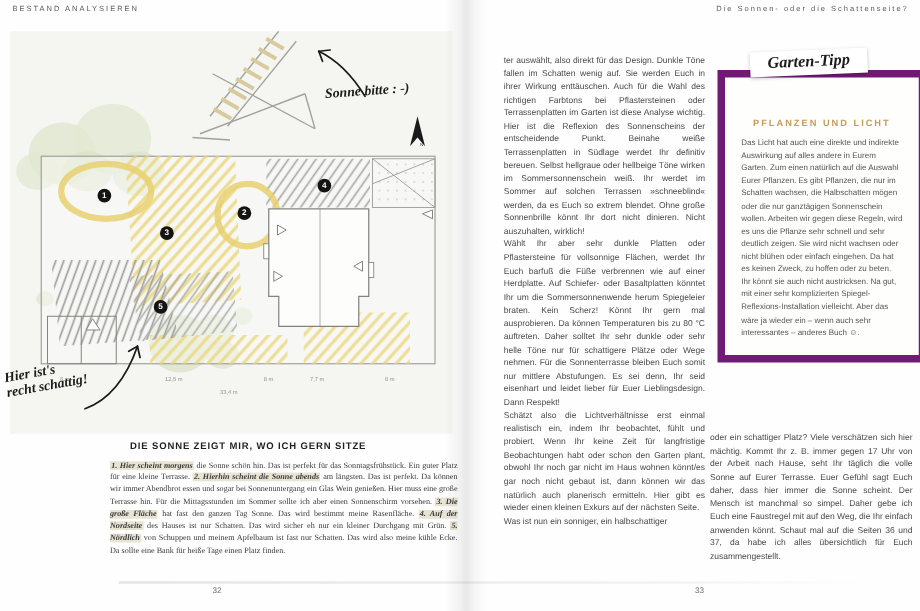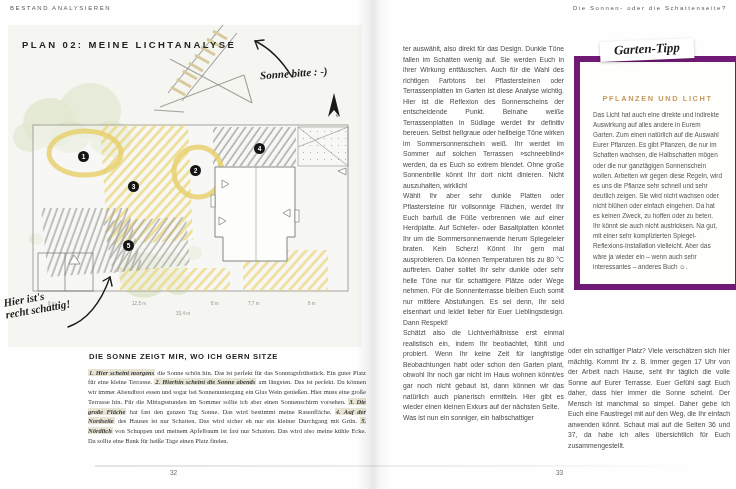--- a/index.html
+++ b/index.html
@@ -18,21 +18,21 @@
   #plan-title{position:absolute;left:14px;top:14px;font-size:9.5px;font-weight:bold;
               letter-spacing:2.4px;color:#222;}
   .hand{font-family:"Liberation Serif",serif;font-style:italic;font-weight:bold;color:#1b1b1b;}
   #sun-note{position:absolute;left:252px;top:42px;font-size:11px;transform:rotate(-4deg);white-space:nowrap;}
   #shade-note{position:absolute;left:-4px;top:266px;font-size:11px;transform:rotate(-10deg);line-height:1.1;}
   .marker{position:absolute;width:11px;height:11px;border-radius:50%;background:#141414;color:#fff;
           font-size:6.5px;font-weight:bold;text-align:center;line-height:11px;}
   .dim{position:absolute;font-size:4.6px;color:#97978f;white-space:nowrap;}
   
   #article{position:absolute;left:88px;top:352px;width:278px;}
-  #article-heading{font-size:7.6px;font-weight:bold;letter-spacing:0.7px;color:#1f1f1f;margin:0 0 4px 1px;}
+  #article-heading{font-size:7.6px;font-weight:bold;letter-spacing:0.7px;color:#1f1f1f;margin:0 0 4px 16px;}
   #article-body{font-family:"Liberation Serif",serif;font-size:6.5px;line-height:1.5;
                 text-align:justify;color:#3a3a3a;}
   #article-body .hl{background:#e8e4d4;font-style:italic;font-weight:bold;padding:0 1px;}
   
   .bodycol{font-size:6.8px;line-height:1.55;text-align:justify;color:#4a4a4a;}
   .bodycol p{margin:0;}
   #col1{position:absolute;left:35px;top:44px;width:161px;}
   #tipbox{position:absolute;left:206px;top:56px;width:129px;border:6px solid #701a75;
           background:#fefefd;padding:32px 13px 12px 13px;}
   #tiptag{position:absolute;left:232px;top:40px;background:#fff;box-shadow:0 1px 3px rgba(0,0,0,0.25);
@@ -157,21 +157,20 @@
       <g stroke="#1b1b1b" stroke-width="1.4" fill="none" stroke-linecap="round">
         <path d="M60,302 Q88,292 102,252"></path>
         <path d="M102,252 l-7,4 M102,252 l2,9"></path>
       </g>
 
       <g>
         <polygon points="326,68 332,92 326,85 320,92" fill="#1a1a1a"></polygon>
       </g>
     </svg>
 
-    <div id="plan-title">PLAN 02: MEINE LICHTANALYSE</div>
     <div id="sun-note" class="hand">Sonne bitte : -)</div>
     <div id="shade-note" class="hand">
       <div>Hier ist's</div>
       <div>recht schattig!</div>
     </div>
     <div style="position:absolute;left:328px;top:89px;font-size:3.5px;color:#333;">N</div>
 
     <div class="marker" style="left:70px;top:126px;">1</div>
     <div class="marker" style="left:182px;top:140px;">2</div>
     <div class="marker" style="left:120px;top:156px;">3</div>

